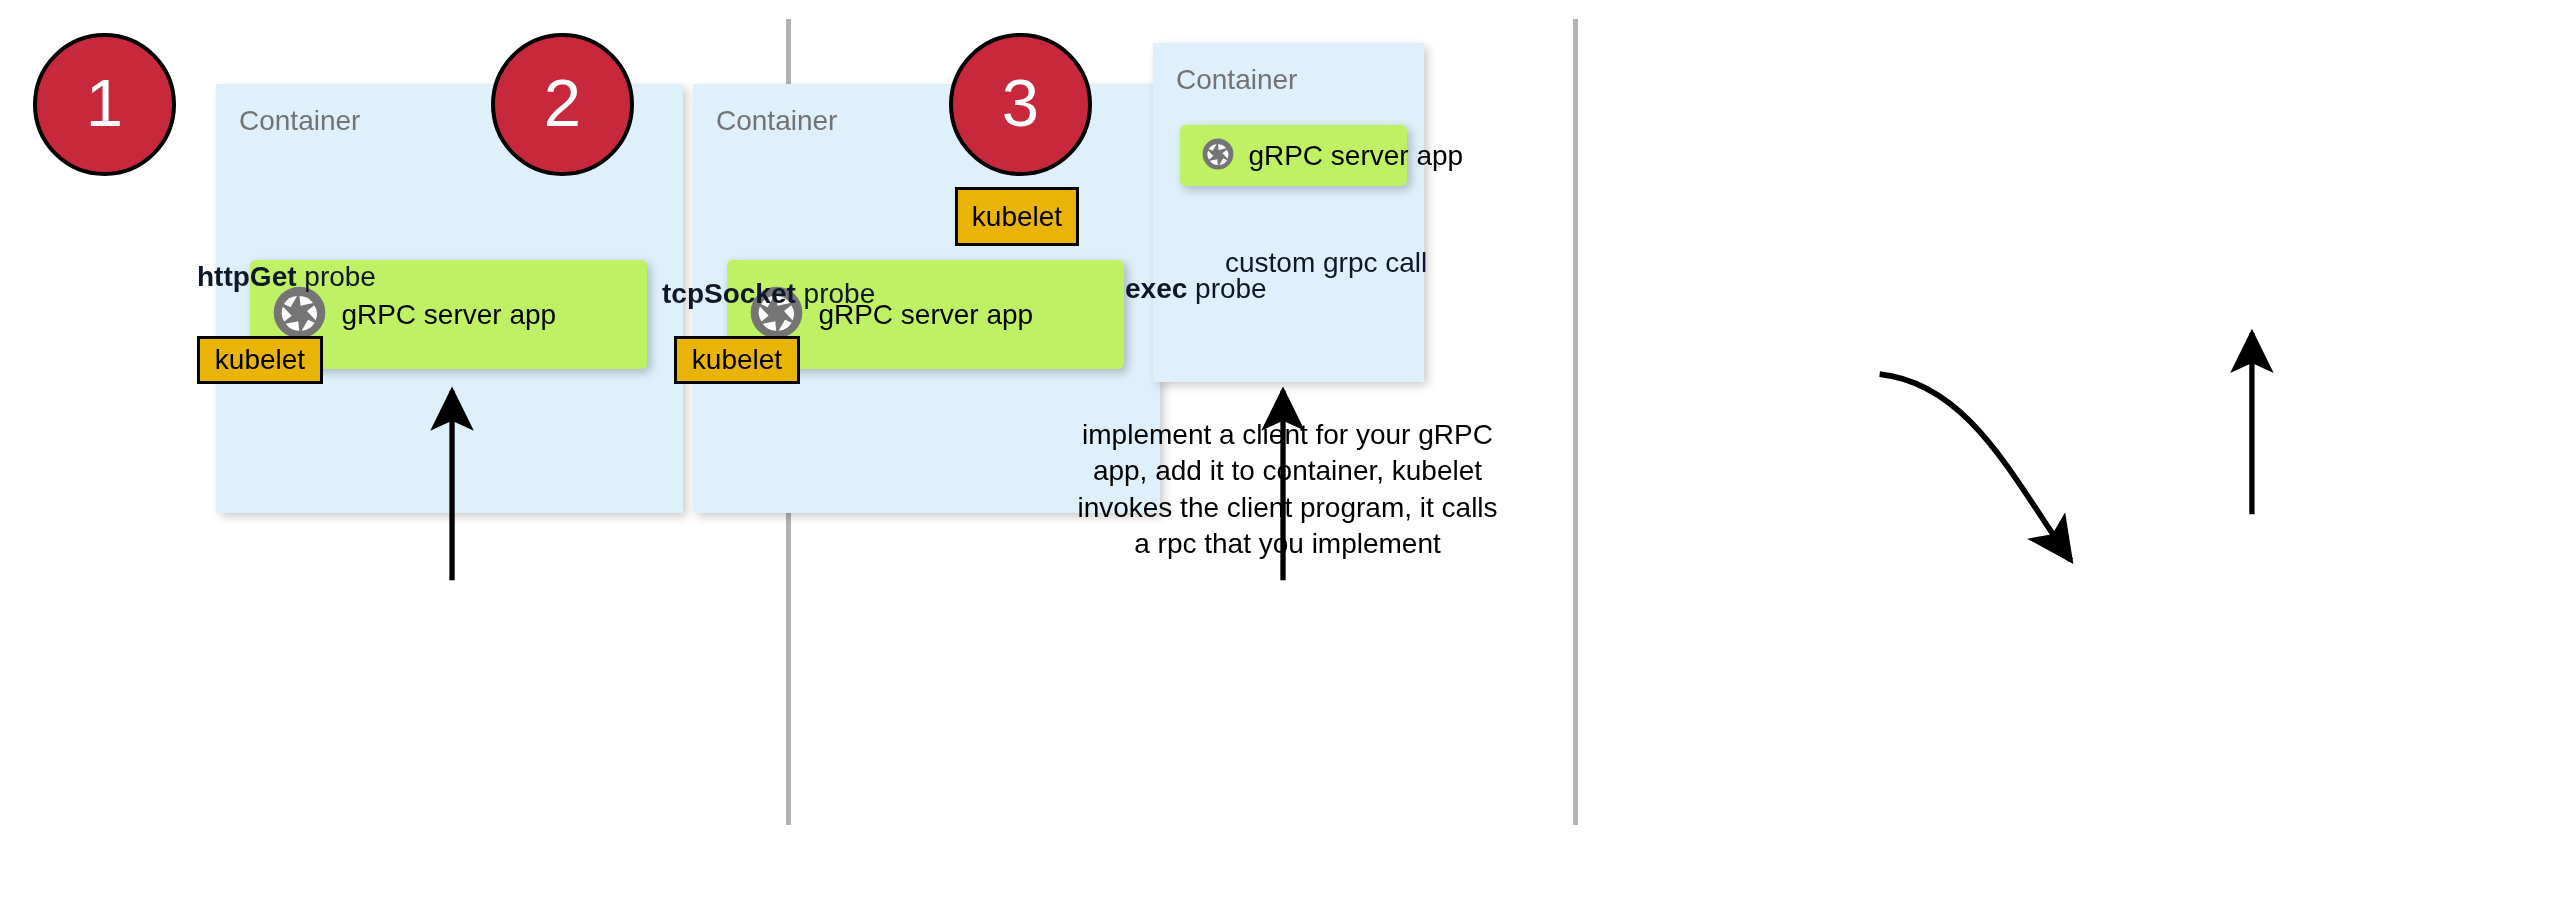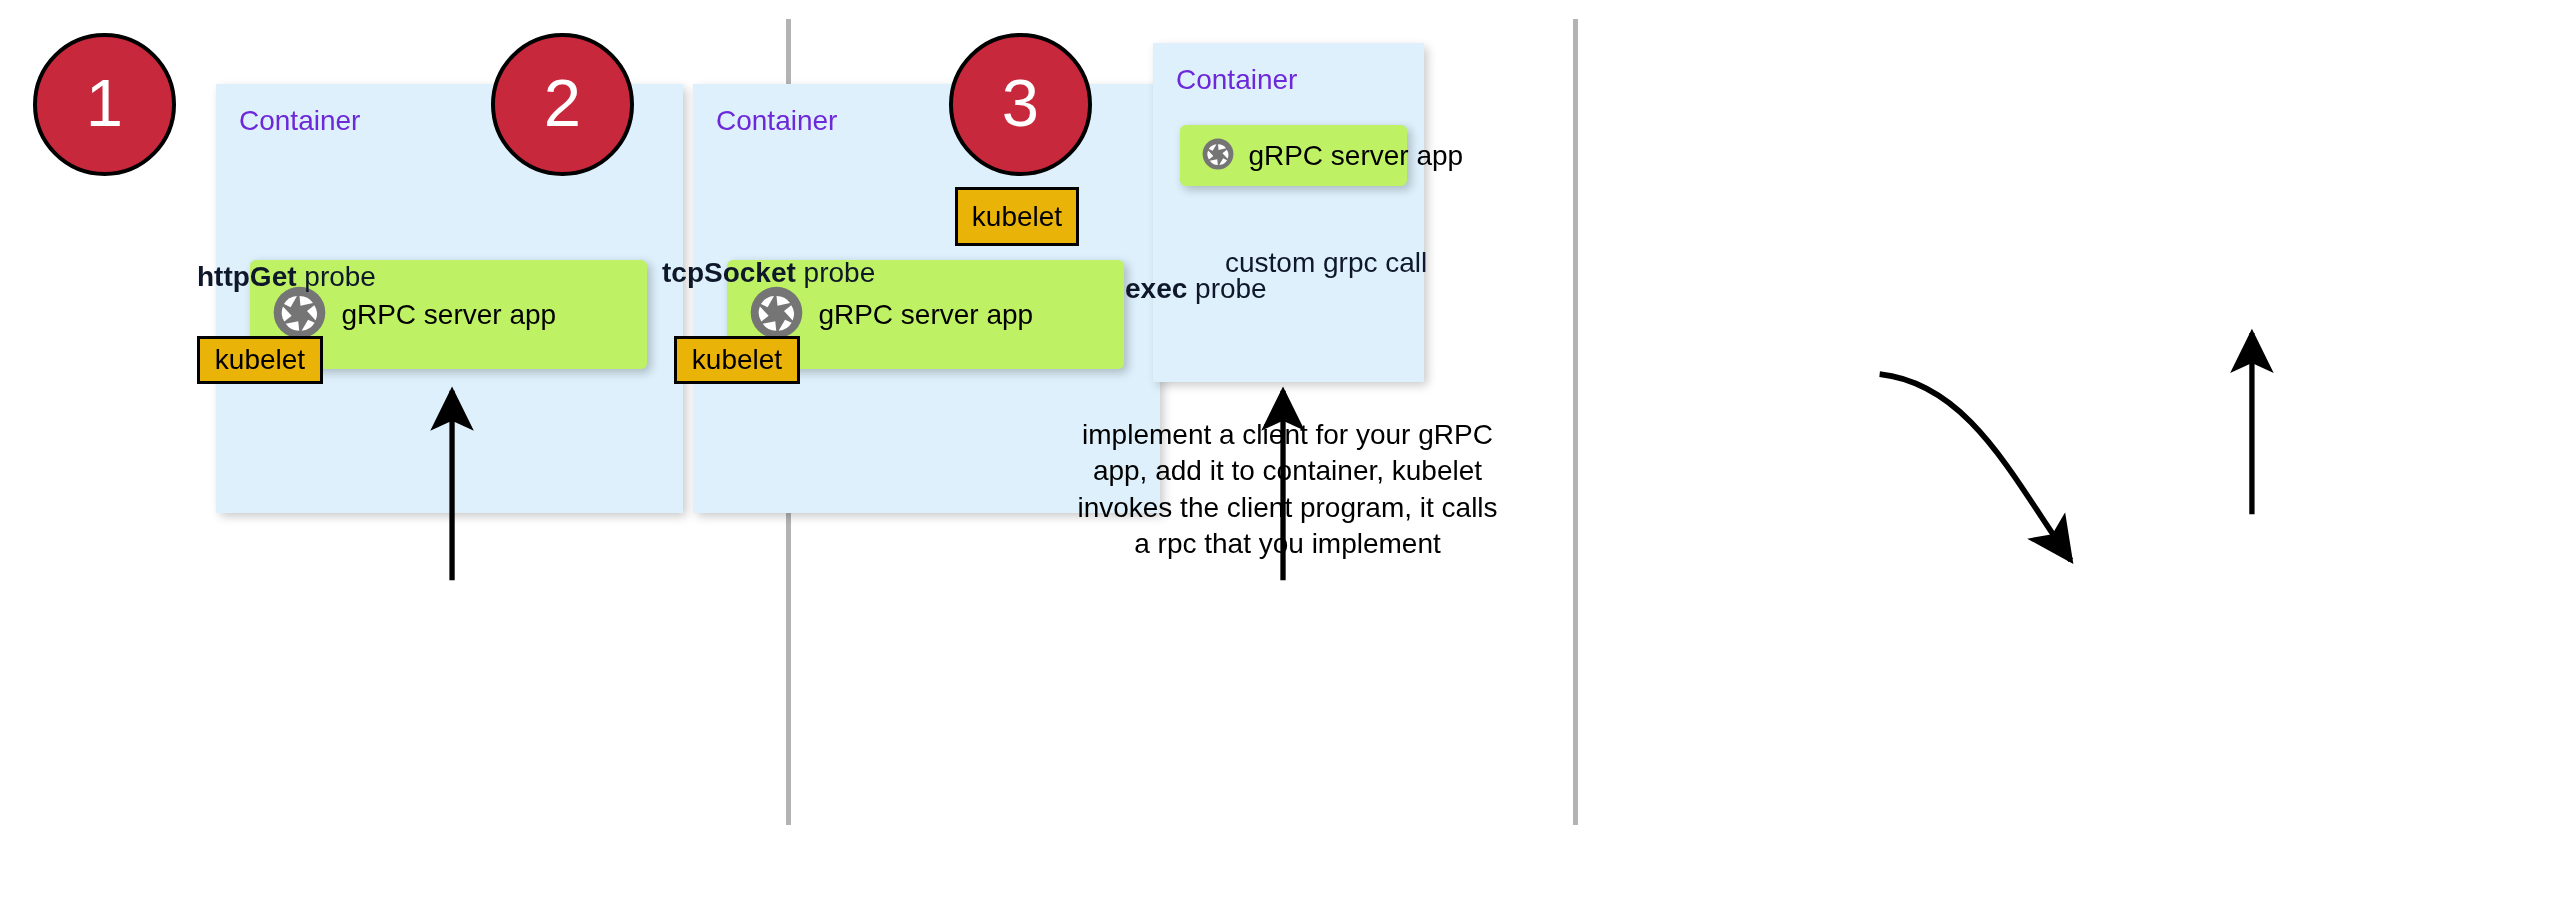--- a/index.html
+++ b/index.html
@@ -56,21 +56,21 @@
   .container-box {
     position: absolute;
     background: #ddf0fb;
     box-shadow: 3.8px 3.8px 9.5px rgba(0,0,0,0.22);
   }
   .container-label {
     position: absolute;
     left: 23px;
     top: 21px;
     font-size: 28px;
-    color: #6d28d9;
+    color: #737373;
     white-space: nowrap;
   }
 
   
   .app-card {
     position: absolute;
     background: #bef264;
     border-radius: 5.7px;
     box-shadow: 3.8px 3.8px 9.5px rgba(0,0,0,0.22);
     display: flex;
@@ -199,21 +199,21 @@
           <path d="M49.0 43.6 a18.5 18.5 0 0 1 -14.6 9.0 l7.2 -12.5 z"></path>
           <path d="M31.7 52.6 a18.5 18.5 0 0 1 -15.2 -7.9 l14.1 -2.9 z"></path>
           <path d="M15.0 42.2 a18.5 18.5 0 0 1 -1.6 -17.0 l9.8 10.5 z"></path>
           <path d="M14.6 22.5 a18.5 18.5 0 0 1 14.6 -9.0 l-7.2 12.5 z"></path>
         </g>
       </svg>
     </span>
     <span class="app-label">gRPC server app</span>
   </div>
 
-  <div class="edge-label" style="left:662px; top:257px;">
+  <div class="edge-label" style="left:662px; top:278px;">
     <b>tcpSocket</b><span> probe</span>
   </div>
 
   <div class="rect-node" style="left:674px; top:336px; width:126px; height:48px;">
     <span>kubelet</span>
   </div>
 
 
   <div class="badge" style="left:949px; top:33px;">
     <span class="badge-num">3</span>

